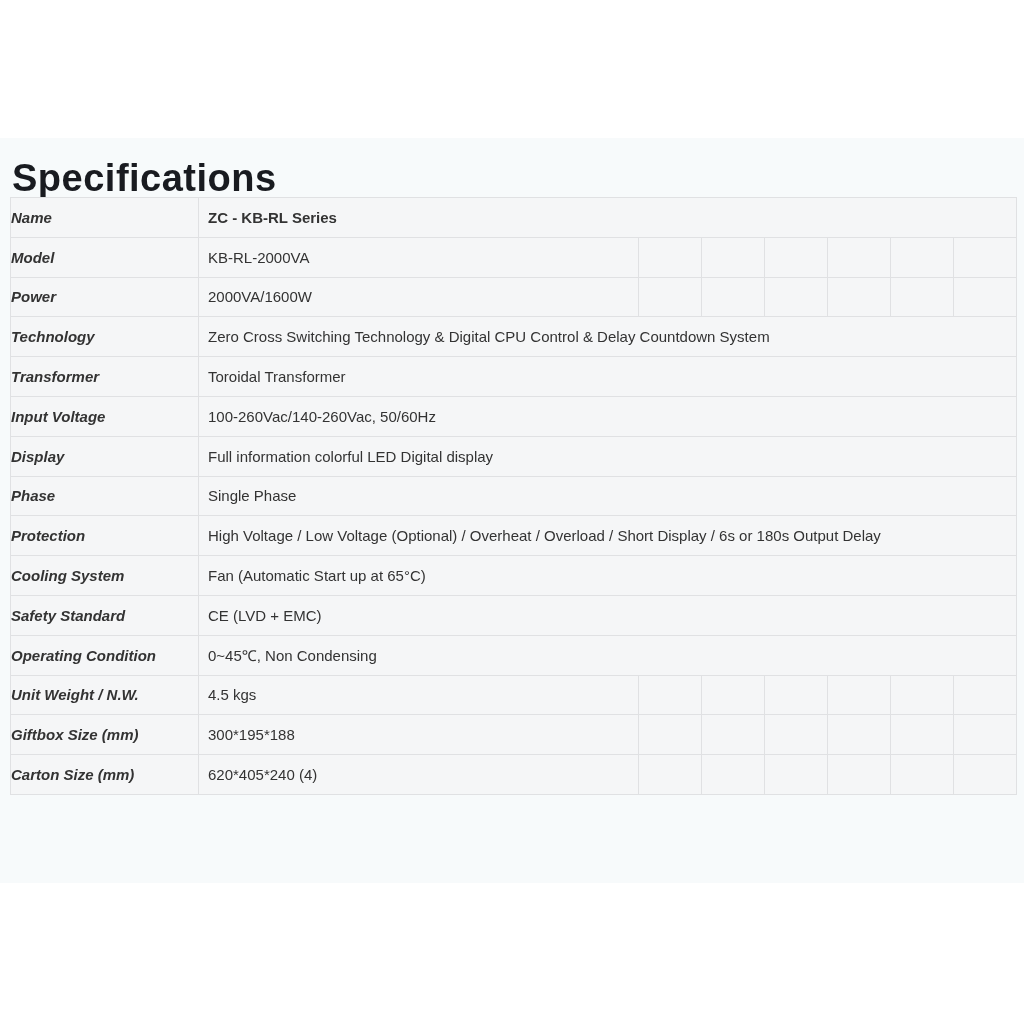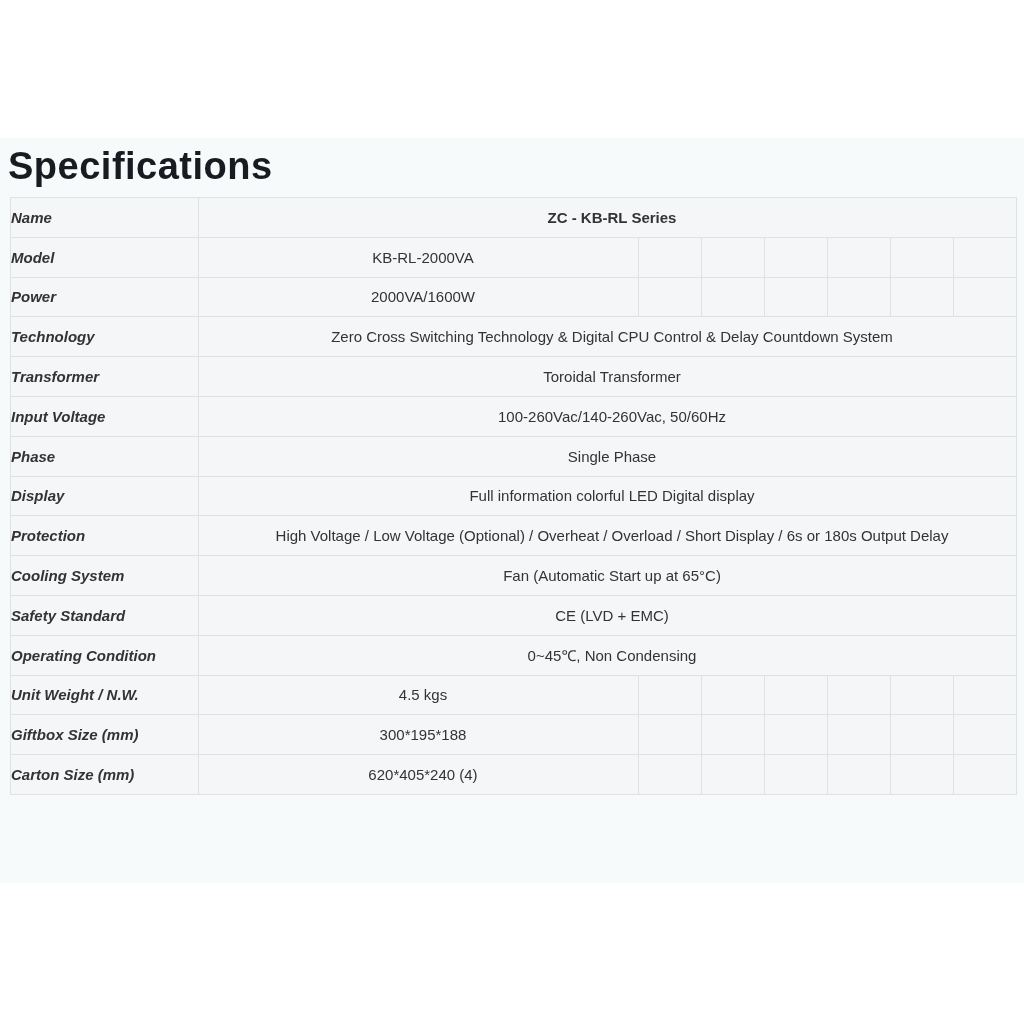--- a/index.html
+++ b/index.html
@@ -18,22 +18,22 @@
   }
   .spec-section {
     position: absolute;
     left: 0;
     top: 138px;
     width: 1024px;
     height: 745px;
     background: #f7fafb;
   }
   .page-title {
-    margin: 0;
-    padding: 3px 0 0 8px;
+    margin: 12px;
+    padding: 3px 0 0 0;
     font-size: 38px;
     line-height: 50px;
     font-weight: 700;
     letter-spacing: 0.5px;
     color: #191b20;
   }
   table.spec-table {
     position: absolute;
     left: 10px;
     top: 59px;
@@ -50,21 +50,21 @@
     vertical-align: middle;
     overflow: hidden;
     white-space: nowrap;
   }
   td.spec-label {
     font-weight: 700;
     color: #313131;
     font-style: italic;
   }
   td.spec-value {
-    text-align: center;
+    text-align: left;
     padding-left: 9px;
   }
   td.spec-value.bold { font-weight: 700; }
   td.empty-cell { background: #f5f6f7; }
 </style>
 </head>
 <body>
 
 <div class="page">
   <section class="spec-section">
@@ -111,26 +111,26 @@
           </tr>
           <tr>
             <td class="spec-label">Transformer</td>
             <td class="spec-value" colspan="7">Toroidal Transformer</td>
           </tr>
           <tr>
             <td class="spec-label">Input Voltage</td>
             <td class="spec-value" colspan="7">100-260Vac/140-260Vac, 50/60Hz</td>
           </tr>
           <tr>
+            <td class="spec-label">Display</td>
+            <td class="spec-value" colspan="7">Full information colorful LED Digital display</td>
+          </tr>
+          <tr>
             <td class="spec-label">Phase</td>
             <td class="spec-value" colspan="7">Single Phase</td>
-          </tr>
-          <tr>
-            <td class="spec-label">Display</td>
-            <td class="spec-value" colspan="7">Full information colorful LED Digital display</td>
           </tr>
           <tr>
             <td class="spec-label">Protection</td>
             <td class="spec-value" colspan="7">High Voltage / Low Voltage (Optional) / Overheat / Overload / Short Display / 6s or 180s Output Delay</td>
           </tr>
           <tr>
             <td class="spec-label">Cooling System</td>
             <td class="spec-value" colspan="7">Fan (Automatic Start up at 65°C)</td>
           </tr>
           <tr>

